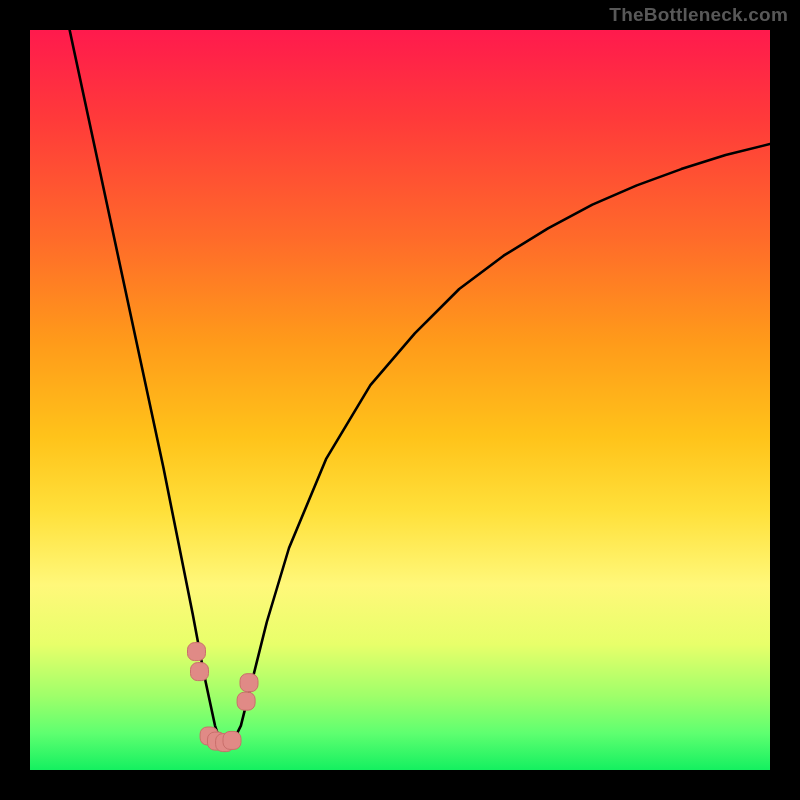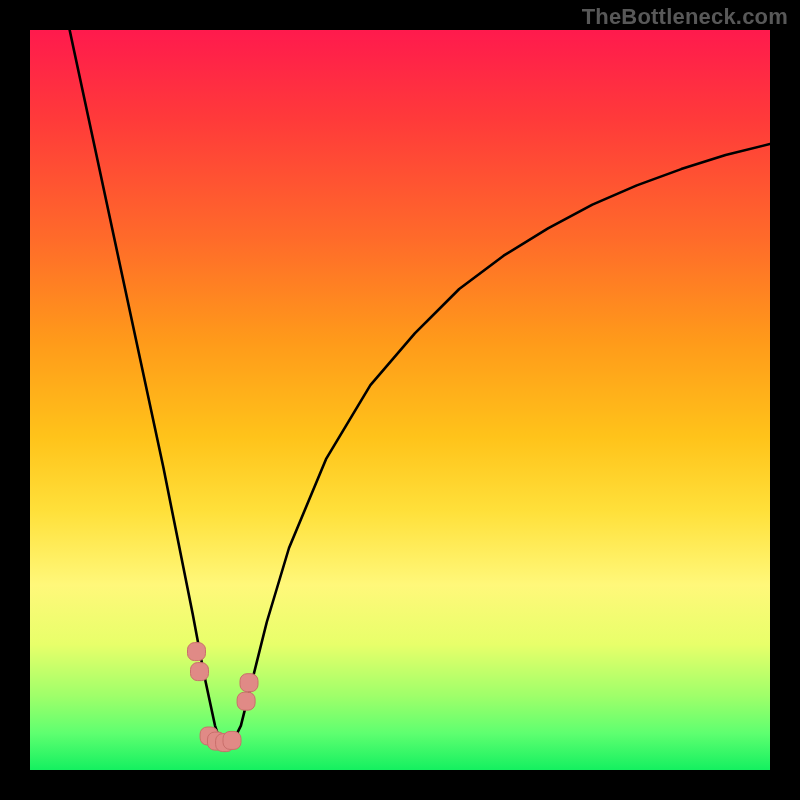--- a/index.html
+++ b/index.html
@@ -15,21 +15,21 @@
     position: relative;
     width: 800px;
     height: 800px;
     background: #000;
   }
   .watermark {
     position: absolute;
     top: 4px;
     right: 12px;
     color: #585858;
-    font-size: 22px;
+    font-size: 19px;
     font-weight: 600;
     letter-spacing: 0.2px;
     z-index: 5;
   }
   .plot {
     position: absolute;
     left: 30px;
     top: 30px;
     width: 740px;
     height: 740px;

